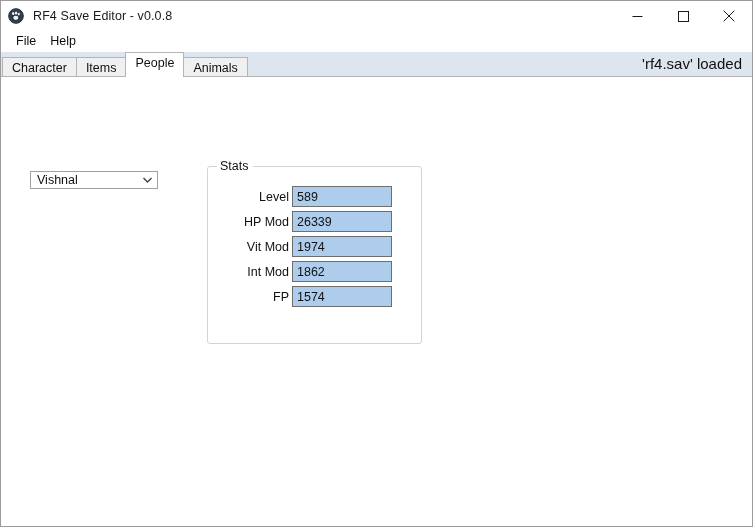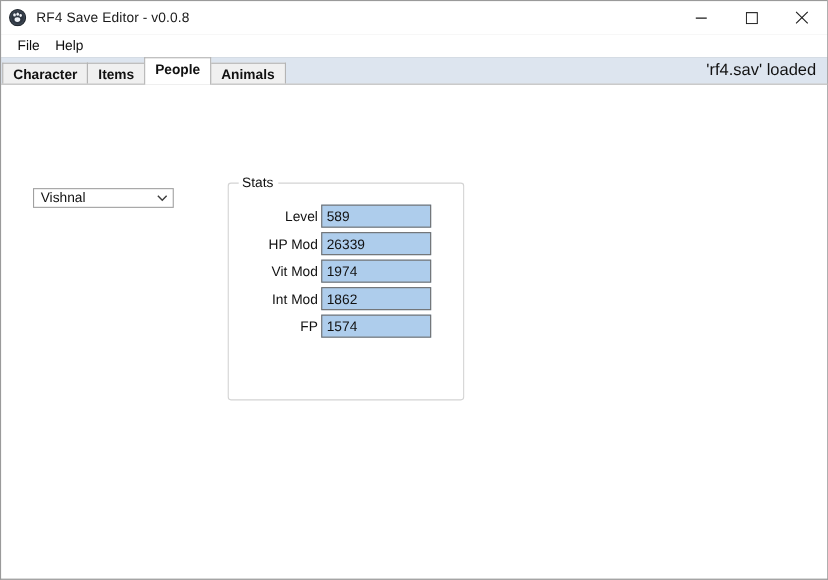--- a/index.html
+++ b/index.html
@@ -89,21 +89,20 @@
   
   .tabstrip {
     position: relative;
     height: 25px;
     flex: 0 0 25px;
     background: #dde5ef;
     display: flex;
     align-items: flex-end;
     padding-left: 1px;
     box-sizing: border-box;
-    font-weight: bold;
   }
   .tab {
     position: relative;
     height: 20px;
     box-sizing: border-box;
     background: #f0f0f0;
     border: 1px solid #b4b4b4;
     border-bottom: none;
     display: flex;
     align-items: center;
@@ -179,21 +178,21 @@
     justify-content: center;
     flex: 0 0 20px;
   }
 
   
   .groupbox {
     position: absolute;
     left: 206px;
     top: 89px;
     width: 215px;
-    height: 198px;
+    height: 178px;
     box-sizing: border-box;
     border: 1px solid #d4d4d4;
     border-radius: 3px;
   }
   .groupbox-legend {
     position: absolute;
     top: -8px;
     left: 9px;
     background: #ffffff;
     padding: 0 4px 0 3px;

